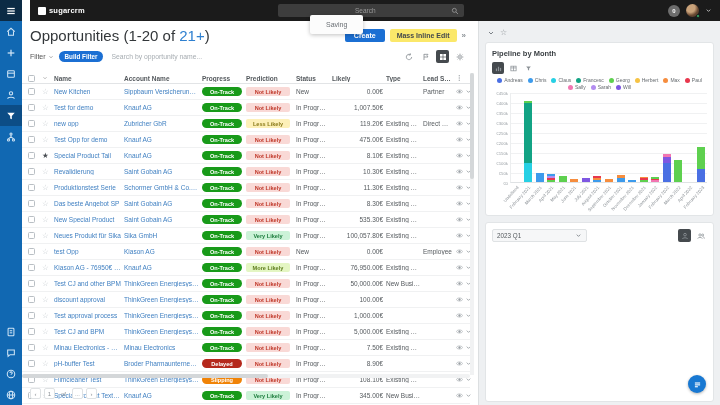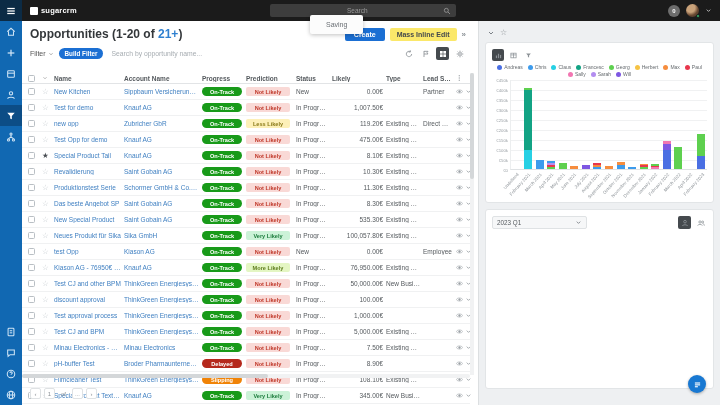--- a/index.html
+++ b/index.html
@@ -1,20 +1,20 @@
 <!DOCTYPE html>
 <html style="--ontrack: #189a19; --delayed: #b5281c; --slipping: #f08307;"><head>
 <meta charset="utf-8">
 <style>
   * { margin:0; padding:0; box-sizing:border-box; }
   html,body { width:720px; height:405px; overflow:hidden; font-family:"Liberation Sans", sans-serif; background:#fff; }
   body { position:relative; font-size:7px; color:#444; }
 
   
-  .topbar { position:absolute; left:22px; top:0; right:0; height:21px; background:#1b1b1b; display:flex; align-items:center; }
+  .topbar { position:absolute; left:30px; top:0; right:0; height:21px; background:#1b1b1b; display:flex; align-items:center; }
   .logo { display:flex; align-items:center; gap:3px; margin-left:8px; }
   .logo-cube { width:8px; height:8px; background:#fff; border-radius:1px; }
   .logo-text { color:#fff; font-size:7.5px; font-weight:bold; letter-spacing:.2px; }
   .gsearch { position:absolute; left:248px; width:186px; height:13px; top:4px; background:#3d3d3d; border-radius:2px; display:flex; align-items:center; justify-content:space-between; padding:0 5px; }
   .gsearch span { color:#9a9a9a; font-size:6.5px; margin-left:72px; }
   .top-right { position:absolute; right:8px; display:flex; align-items:center; gap:6px; }
   .notif { width:12px; height:12px; border-radius:50%; background:#6d6d6d; color:#fff; font-size:6px; display:flex; align-items:center; justify-content:center; font-weight:bold; }
   .avatar { width:13px; height:13px; border-radius:50%; background:radial-gradient(circle at 35% 30%, #c9a27a 0 35%, #6b4a33 60%, #3a2a20 100%); position:relative; }
   .avatar i { position:absolute; right:-1px; bottom:-1px; width:4px; height:4px; border-radius:50%; background:#38c172; border:1px solid #1b1b1b; }
 
@@ -22,21 +22,21 @@
   .sidebar { position:absolute; left:0; top:0; bottom:0; width:22px; background:#1168b2; display:flex; flex-direction:column; align-items:center; }
   .sb-item { width:22px; height:21px; display:flex; align-items:center; justify-content:center; color:#cfe4f5; }
   .sb-burger { background:#0c2b45; color:#fff; }
   .sb-sel { background:#0c4d86; color:#fff; }
   .sb-spacer { flex:1; }
   .sb-item svg { width:10px; height:10px; }
 
   
   .main { position:absolute; left:22px; top:21px; width:452px; bottom:0; background:#fff; }
   .mhead { display:flex; align-items:center; justify-content:space-between; padding:6px 8px 4px 8px; }
-  .mtitle { font-size:12px; font-weight:bold; color:#33373a; }
+  .mtitle { font-size:15px; font-weight:normal; color:#33373a; }
   .mtitle .cnt { color:#2f80d0; }
   .mbtns { display:flex; align-items:center; gap:5px; }
   .btn-create { background:#1b6fd3; color:#fff; font-size:7px; font-weight:bold; padding:3px 9px; border-radius:2px; border:none; }
   .btn-mie { background:#fbe86a; color:#44484c; font-size:7px; font-weight:bold; padding:3px 7px; border-radius:2px; border:none; }
   .dblchev { color:#8b9196; font-size:8px; font-weight:bold; }
 
   .filterrow { display:flex; align-items:center; padding:2px 8px 4px 8px; gap:5px; }
   .flabel { font-size:7px; color:#555; display:flex; align-items:center; gap:2px; }
   .btn-bf { background:#1b6fd3; color:#fff; font-size:6.3px; font-weight:bold; padding:2px 6px; border-radius:7px; border:none; }
   .fsearch { flex:1; color:#a7adb2; font-size:6.8px; padding-left:3px; }
@@ -729,20 +729,21 @@
 
 <div class="rpanel">
   <div class="dhead">
     <svg viewBox="0 0 24 24" fill="none" stroke="currentColor" stroke-width="3">
         <polyline points="6,9 12,15 18,9"></polyline>
       </svg>
     <span class="dstar">☆</span>
   </div>
 
   <div class="card">
+    <div class="ctitle">Pipeline by Month</div>
     <div class="ctools">
       <span class="ibox ibox-dark">
           <svg viewBox="0 0 24 24" fill="currentColor">
             <rect x="3" y="12" width="4" height="9"></rect>
             <rect x="10" y="6" width="4" height="15"></rect>
             <rect x="17" y="10" width="4" height="11"></rect>
           </svg>
         </span>
       <span class="ibox">
           <svg viewBox="0 0 24 24" fill="none" stroke="currentColor" stroke-width="2.5">

